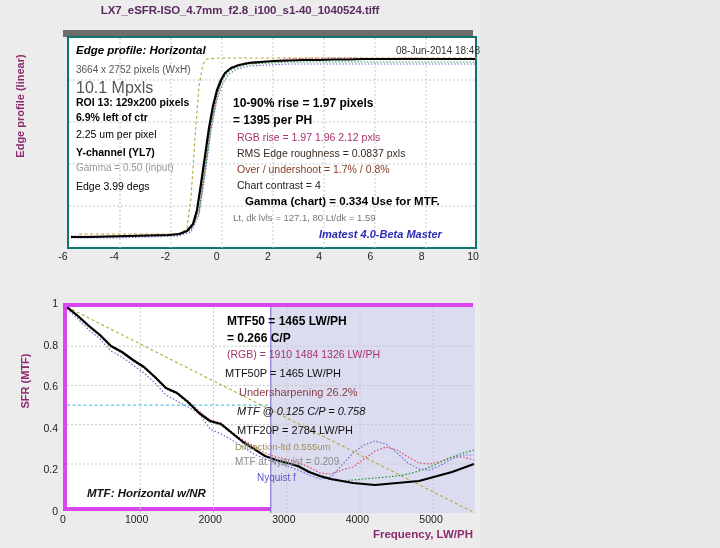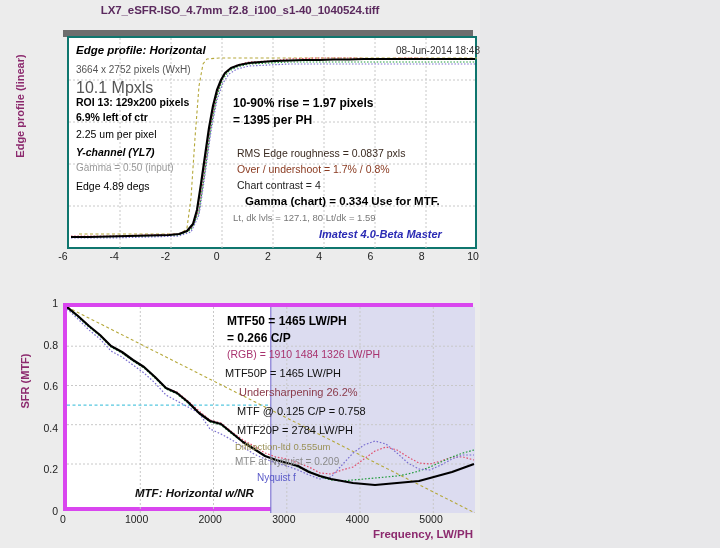--- a/index.html
+++ b/index.html
@@ -102,27 +102,28 @@
 
       
       <div class="ov i b" style="left:7px;top:6px;font-size:11.5px;">Edge profile: Horizontal</div>
       <div class="ov" style="left:327px;top:7px;font-size:10px;color:#333;">08-Jun-2014 18:48:29</div>
 
       <div class="ov" style="left:7px;top:26px;font-size:10px;color:#555;">3664 x 2752 pixels (WxH)</div>
       <div class="ov" style="left:7px;top:41px;font-size:16px;color:#555;">10.1 Mpxls</div>
       <div class="ov b" style="left:7px;top:58px;font-size:10.5px;">ROI 13:  129x200 pixels</div>
       <div class="ov b" style="left:7px;top:73px;font-size:10.5px;">6.9% left of ctr</div>
       <div class="ov" style="left:7px;top:90px;font-size:10.5px;">2.25 um per pixel</div>
-      <div class="ov b" style="left:7px;top:108px;font-size:10.5px;font-style:italic;">Y-channel  (YL7)</div>
+      <div class="ov b" style="left:7px;top:108px;font-size:10.5px;">Y-channel  (YL7)</div>
       <div class="ov" style="left:7px;top:124px;font-size:10px;color:#999;">Gamma = 0.50 (input)</div>
-      <div class="ov" style="left:7px;top:142px;font-size:10.5px;">Edge 4.89 degs</div>
+      <div class="ov" style="left:7px;top:142px;font-size:10.5px;">Edge 3.99 degs</div>
 
       
       <div class="ov b" style="left:164px;top:58px;font-size:12px;">10-90% rise = 1.97 pixels</div>
       <div class="ov b" style="left:164px;top:75px;font-size:12px;">= 1395 per PH</div>
+      <div class="ov" style="left:168px;top:93px;font-size:10.5px;color:#a8326e;">RGB rise = 1.97  1.96  2.12 pxls</div>
       <div class="ov" style="left:168px;top:109px;font-size:10.5px;color:#3a2a20;">RMS Edge roughness = 0.0837 pxls</div>
       <div class="ov" style="left:168px;top:125px;font-size:10.5px;color:#8a3a20;">Over / undershoot = 1.7% / 0.8%</div>
       <div class="ov" style="left:168px;top:141px;font-size:10.5px;color:#222;">Chart contrast = 4</div>
       <div class="ov b" style="left:163px;top:157px;font-size:11.5px;margin-left:13px;">Gamma (chart) = 0.334  Use for MTF.</div>
       <div class="ov" style="left:164px;top:174px;font-size:9.5px;color:#777;">Lt, dk lvls = 127.1, 80   Lt/dk = 1.59</div>
 
       <div class="ov i b" style="left:250px;top:190px;font-size:11px;color:#2a2ab4;">Imatest 4.0-Beta Master</div>
     </div>
 
     <div id="ylab-top">Edge profile (linear)</div>
@@ -166,26 +167,26 @@
         <path d="M 0 2 L 11 12 L 22 23 L 33 32 L 44 44 L 55 50 L 66 58 L 77 66 L 88 76 L 99 88 L 110 94 L 121 100 L 132 106 L 143 122 L 154 127 L 165 133 L 176 140 L 187 147 L 198 152 L 209 156 L 220 159 L 231 163 L 242 168 L 253 172 L 264 170 L 275 158 L 286 146 L 297 138 L 308 134 L 319 137 L 330 146 L 341 156 L 352 162 L 363 163 L 374 158 L 385 152 L 396 148 L 407 148" fill="none" stroke="#7a6fd0" stroke-width="1.2" stroke-dasharray="1.6,1.8"></path>
 
         <path d="M 0 0 L 11 9 L 22 19 L 33 28 L 44 39 L 55 45 L 66 53 L 77 60 L 88 70 L 99 81 L 110 86 L 121 95 L 132 106 L 143 114 L 154 117 L 165 126 L 176 135 L 187 142 L 198 149 L 209 153 L 220 156 L 231 159 L 242 165 L 253 169 L 264 172 L 275 174 L 286 176 L 297 177 L 308 178 L 319 177 L 330 176 L 341 175 L 352 174 L 363 171 L 374 168 L 385 165 L 396 161 L 407 157" fill="none" stroke="#000" stroke-width="2.2" stroke-linejoin="round"></path>
       </svg>
 
       <div class="ov b" style="left:160px;top:7px;font-size:12px;">MTF50 = 1465 LW/PH</div>
       <div class="ov b" style="left:160px;top:24px;font-size:12px;">= 0.266 C/P</div>
       <div class="ov" style="left:160px;top:41px;font-size:10.5px;color:#a8326e;">(RGB) = 1910  1484  1326 LW/PH</div>
       <div class="ov" style="left:158px;top:60px;font-size:11px;color:#111;">MTF50P = 1465 LW/PH</div>
       <div class="ov" style="left:172px;top:79px;font-size:11px;color:#8a3a4a;">Undersharpening 26.2%</div>
-      <div class="ov" style="left:170px;top:98px;font-size:11px;color:#111;">MTF @ 0.125 C/P = 0.758</div>
+      <div class="ov" style="left:170px;top:98px;font-size:11px;color:#111;font-style:italic;">MTF @ 0.125 C/P = 0.758</div>
       <div class="ov" style="left:170px;top:117px;font-size:11px;color:#111;">MTF20P = 2784 LW/PH</div>
       <div class="ov" style="left:168px;top:134px;font-size:9.5px;color:#9a9156;">Diffraction-ltd  0.555um</div>
       <div class="ov" style="left:168px;top:149px;font-size:10px;color:#8a8a8a;">MTF at Nyquist = 0.209</div>
       <div class="ov" style="left:190px;top:165px;font-size:10px;color:#5a5ac8;">Nyquist f</div>
-      <div class="ov i b" style="left:20px;top:180px;font-size:11.5px;color:#111;margin-left:48px;">MTF: Horizontal w/NR</div>
+      <div class="ov i b" style="left:20px;top:180px;font-size:11.5px;color:#111;">MTF: Horizontal w/NR</div>
     </div>
 
     <div id="ylab-bot">SFR (MTF)</div>
     <div id="yticks-bot">
       <span style="top:100%">0</span>
       <span style="top:80%">0.2</span>
       <span style="top:60%">0.4</span>
       <span style="top:40%">0.6</span>
       <span style="top:20%">0.8</span>
       <span style="top:0%">1</span>

